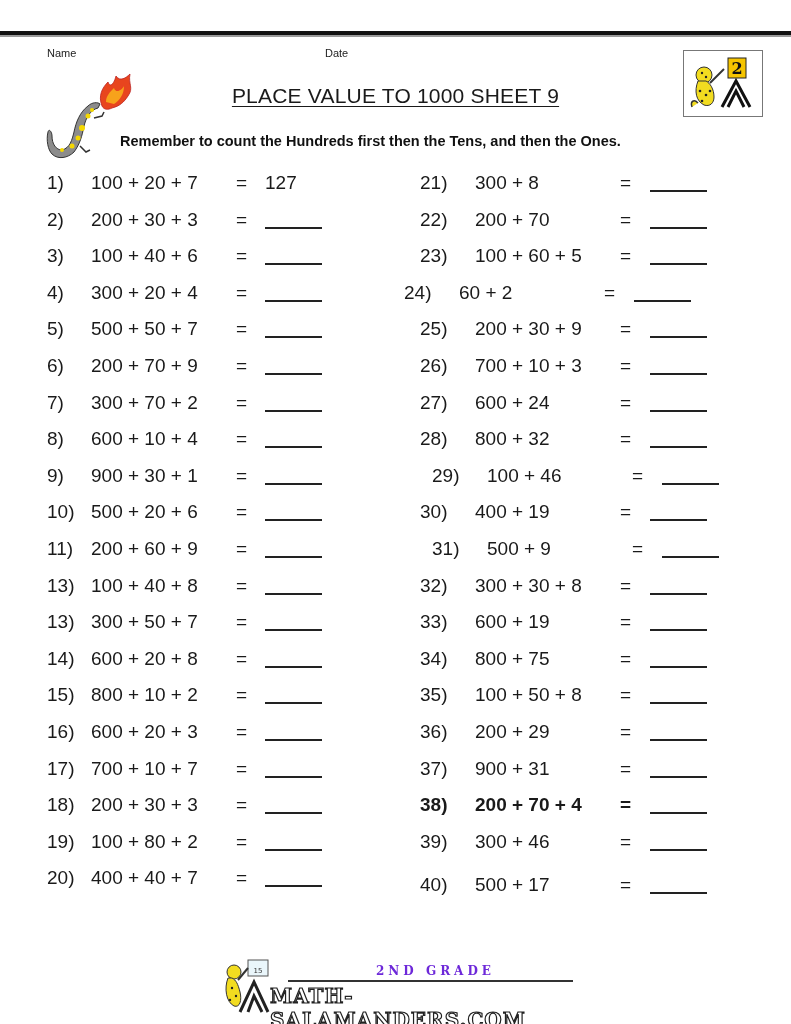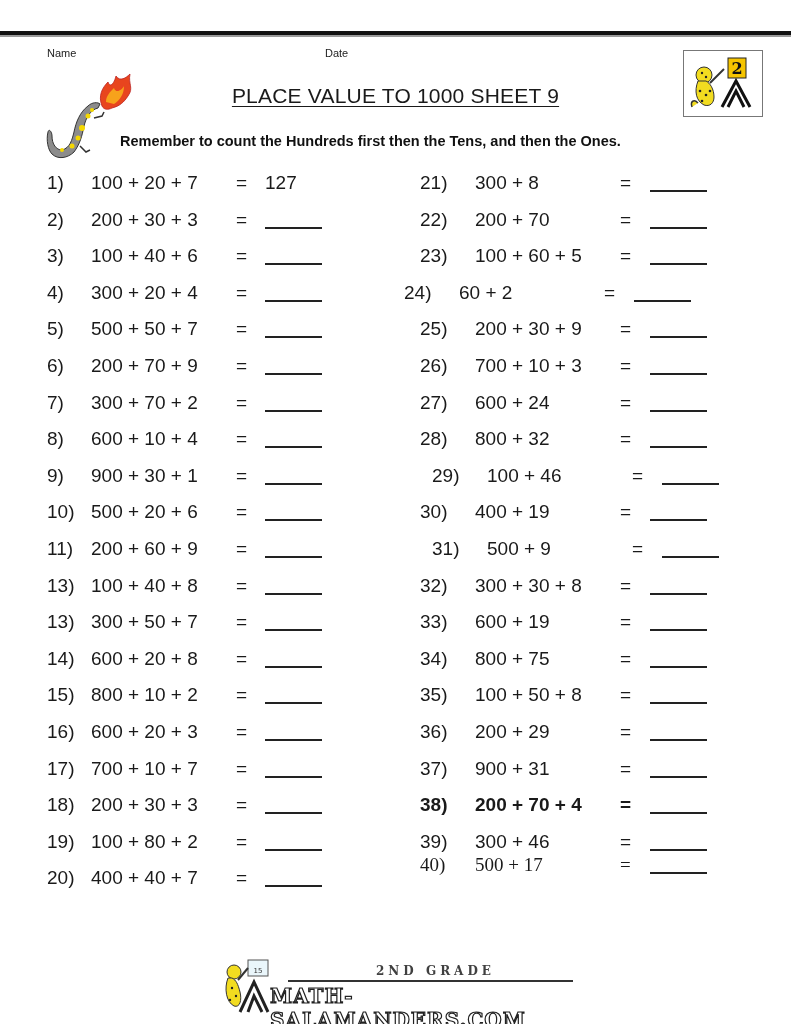--- a/index.html
+++ b/index.html
@@ -14,21 +14,21 @@
   .instruction { position: absolute; top: 133px; left: 120px; font-size: 14.5px; font-weight: bold; color: #111; }
   .mascot { position: absolute; left: 40px; top: 66px; width: 95px; height: 95px; }
   .badge { position: absolute; left: 683px; top: 50px; width: 78px; height: 65px; border: 1px solid #777; background: #fff; }
   .problem { position: absolute; height: 30px; font-size: 19px; line-height: 30px; }
   .p-num { position: absolute; left: 0; }
   .p-expr { position: absolute; }
   .p-eq { position: absolute; }
   .p-ans { position: absolute; }
   .blank { position: absolute; height: 0; border-bottom: 2px solid #222; width: 57px; }
   .footer { position: absolute; left: 218px; top: 958px; width: 360px; height: 56px; }
-  .footer-grade { position: absolute; left: 158px; top: 6px; font-size: 12px; font-weight: bold; letter-spacing: 4px; color: #404040;
+  .footer-grade { position: absolute; left: 158px; top: 6px; font-size: 12px; font-weight: bold; letter-spacing: 4px; color: #6d28d9;
                   font-family: "DejaVu Serif", serif; }
   .footer-rule { position: absolute; left: 70px; top: 22px; width: 285px; height: 2px; background: #333; }
   .footer-site { position: absolute; left: 52px; top: 26px; font-size: 20px; font-weight: bold; letter-spacing: 1px; color: #fff;
                  -webkit-text-stroke: 1.2px #222; font-family: "DejaVu Serif", serif; }
 </style>
 </head>
 <body>
 
 <div class="top-rule"></div>
 <div class="top-rule2"></div>
@@ -307,21 +307,21 @@
       <span class="p-expr" style="left:55px">200 + 70 + 4</span>
       <span class="p-eq" style="left:200px">=</span>
       <span class="blank" style="left:230px; top:22px"></span>
     </div>
     <div class="problem" style="left: 420px; top: 826.8px; width: 330px;">
       <span class="p-num">39)</span>
       <span class="p-expr" style="left:55px">300 + 46</span>
       <span class="p-eq" style="left:200px">=</span>
       <span class="blank" style="left:230px; top:22px"></span>
     </div>
-    <div class="problem" style="left: 420px; top: 850px; width: 330px; font-family: Liberation Serif, serif;">
+    <div class="problem" style="left: 420px; top: 870px; width: 330px;">
       <span class="p-num">40)</span>
       <span class="p-expr" style="left:55px">500 + 17</span>
       <span class="p-eq" style="left:200px">=</span>
       <span class="blank" style="left:230px; top:22px"></span>
     </div>
   </div>
 
 <div class="footer">
   <svg width="60" height="56" viewBox="0 0 60 56" style="position:absolute;left:0;top:0;">
     <rect x="30" y="2" width="20" height="16" fill="#eaf6fb" stroke="#555" stroke-width="1"></rect>

